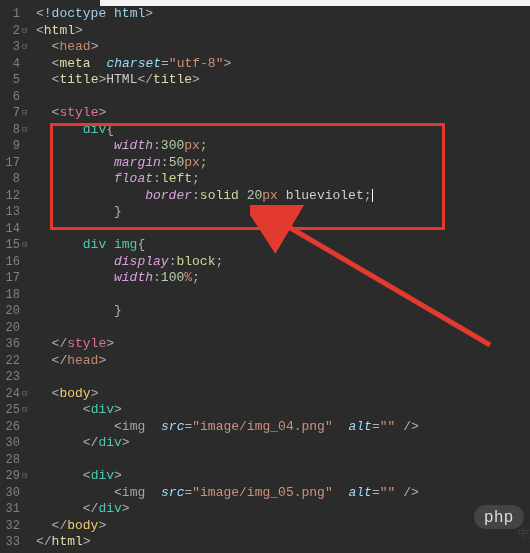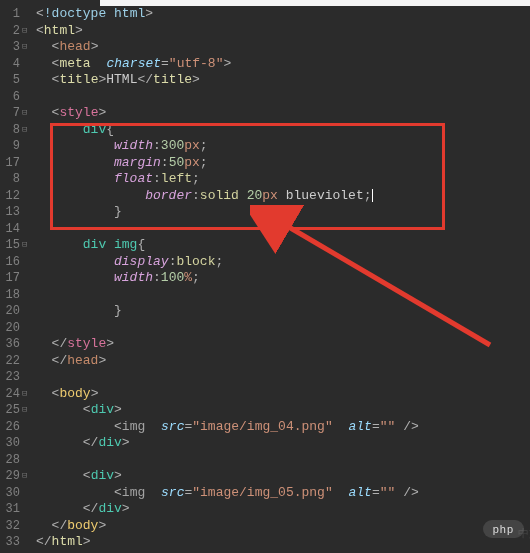--- a/index.html
+++ b/index.html
@@ -79,24 +79,24 @@
       pointer-events: none;
     }
     .arrow {
       position: absolute;
       left: 250px; top: 205px;
       width: 270px; height: 160px;
       pointer-events: none;
     }
     .watermark {
       position: absolute;
-      right: 6px; bottom: 15px;
+      right: 6px; bottom: 24px;
       background: rgba(90,90,90,0.55);
       color: #ddd;
-      font-size: 11px;
+      font-size: 16px;
       padding: 3px 10px;
       border-radius: 12px;
       font-family: sans-serif;
       letter-spacing: 1px;
     }
     .watermark2 {
       position: absolute;
       right: -10px; bottom: 12px;
       color: rgba(150,150,150,0.25);
       font-size: 11px;

